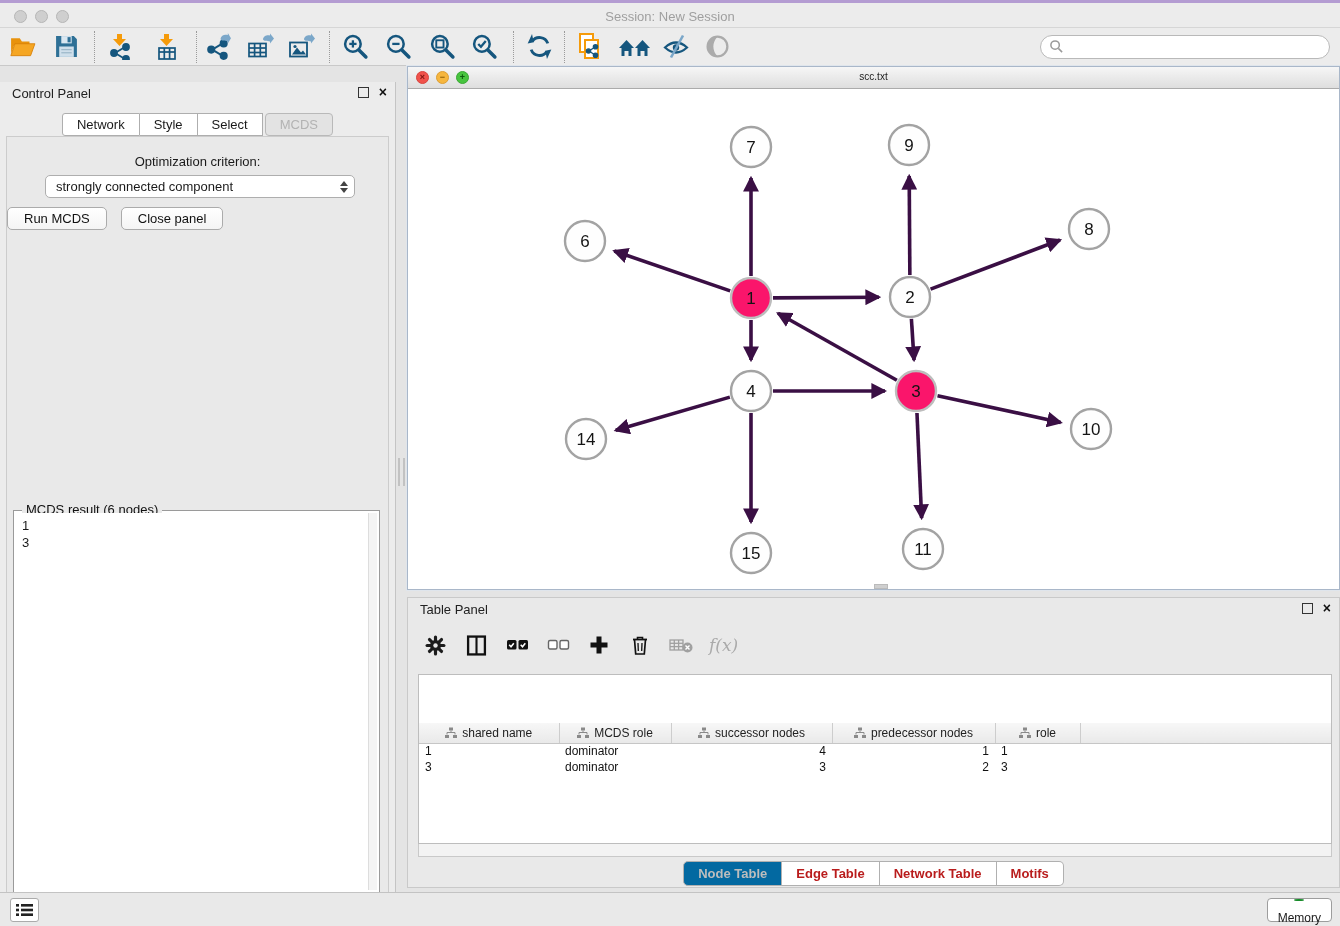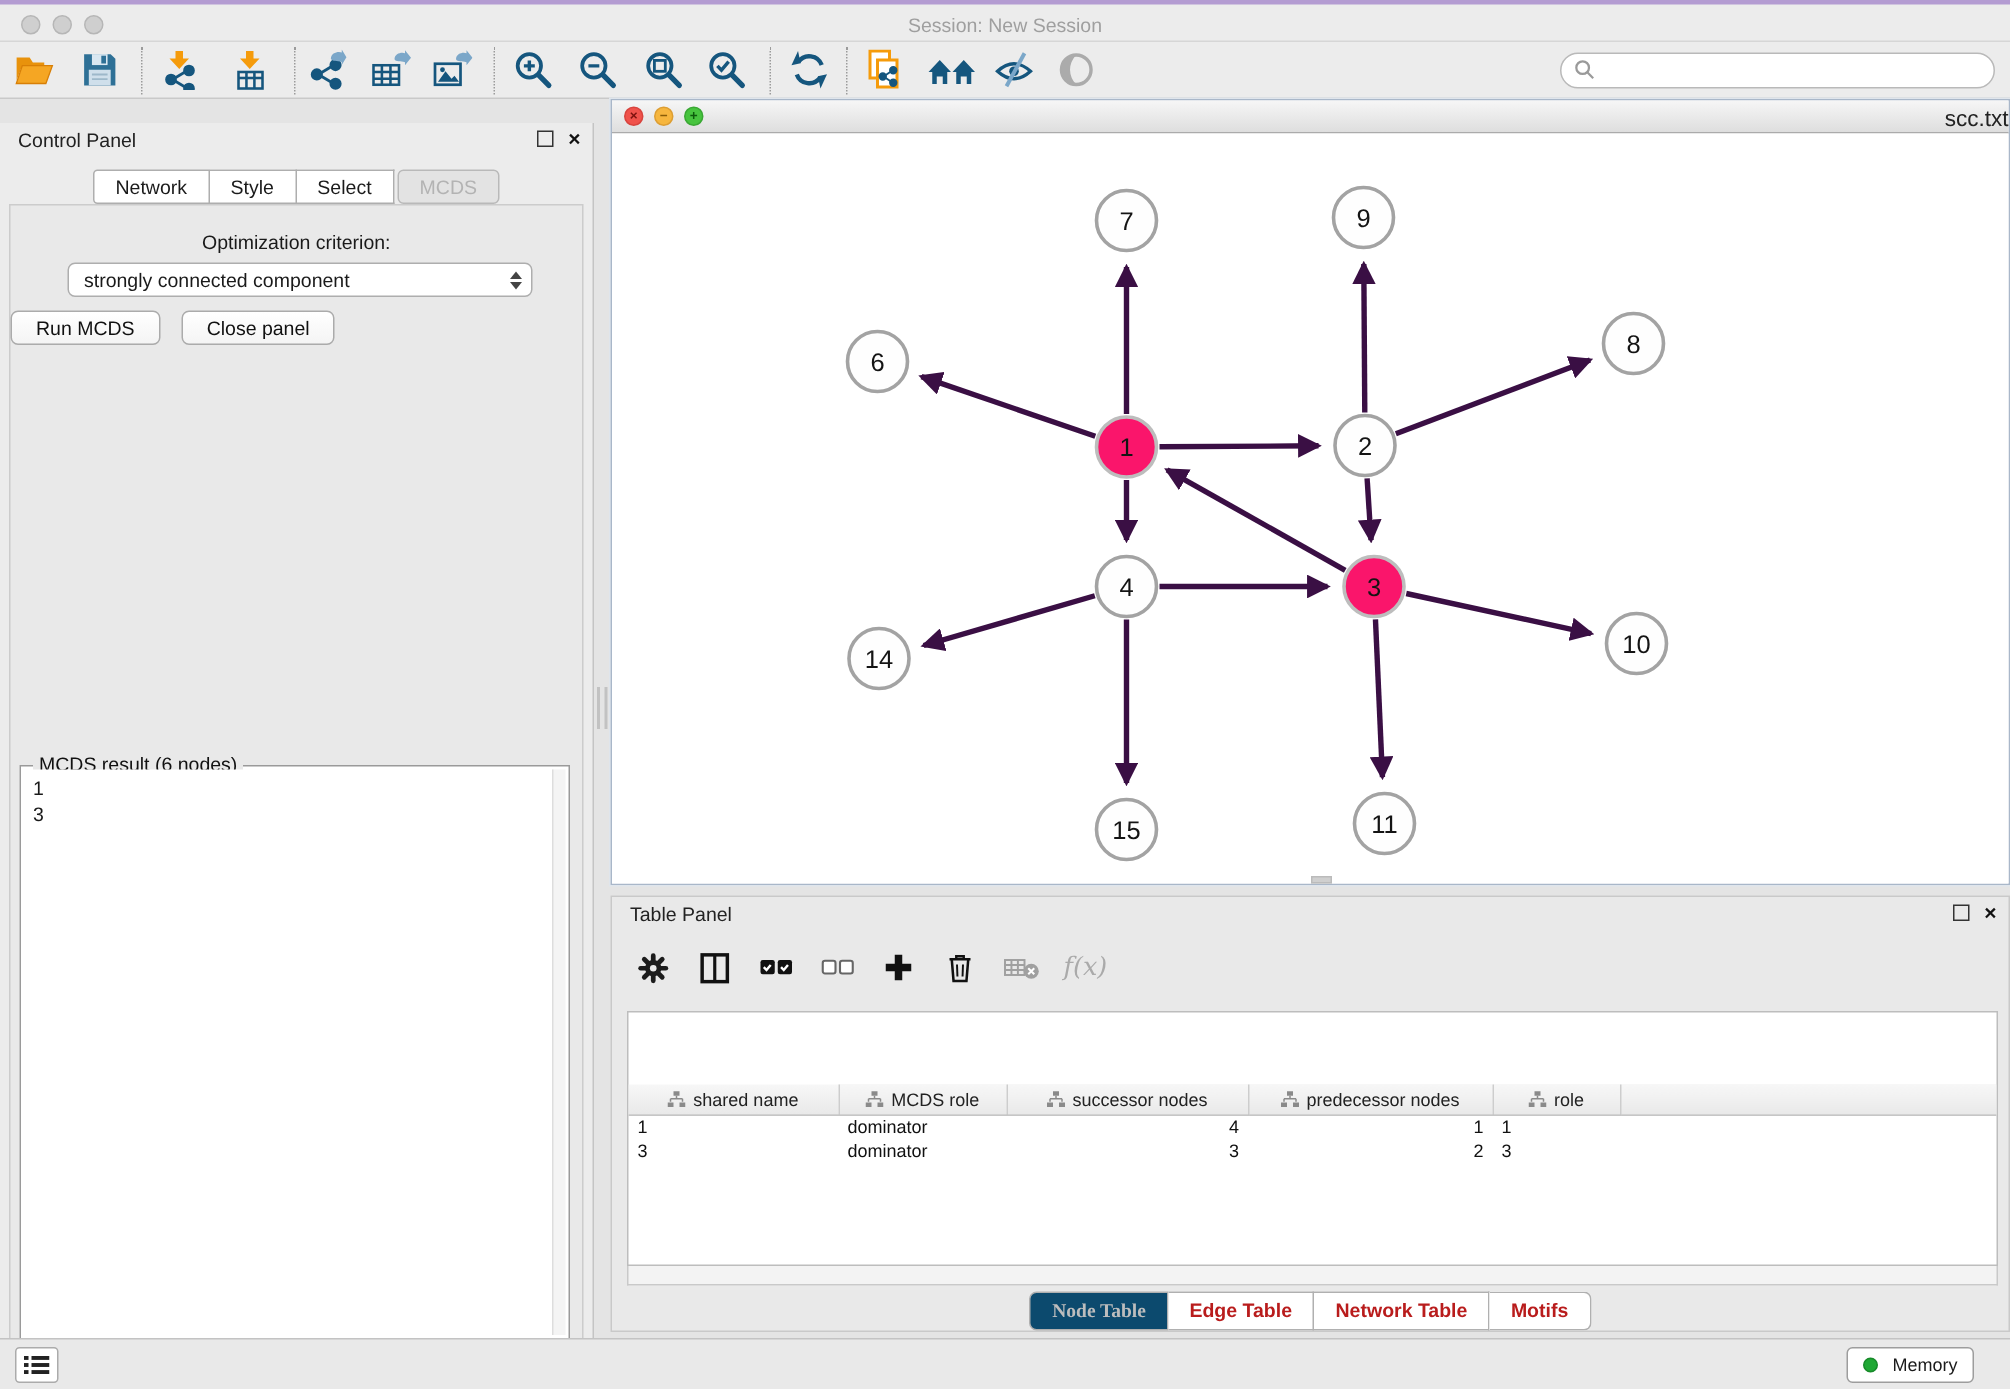--- a/index.html
+++ b/index.html
@@ -54,21 +54,21 @@
   
   #network-window { position:absolute; left:407px; top:0; width:933px; height:524px; background:#fff;
     border:1px solid #a9b7c9; box-shadow:0 0 0 1px #dfe5ec; }
   #net-titlebar { position:relative; height:22px; background:linear-gradient(#f6f6f6,#dedede); border-bottom:1px solid #ababab; }
   .net-lights { position:absolute; left:8px; top:4px; display:flex; gap:7px; }
   .light { width:13px; height:13px; border-radius:50%; display:flex; align-items:center; justify-content:center;
     font-size:9px; font-weight:bold; line-height:1; }
   .light-red { background:#f0524b; border:1px solid #d8443e; color:#7d120e; }
   .light-yellow { background:#f6b63e; border:1px solid #dd9e33; color:#8a5d08; }
   .light-green { background:#47c43e; border:1px solid #3aa834; color:#0d5c0c; }
-  #net-title { position:absolute; width:100%; text-align:right; top:4px; font-size:15px; color:#222; }
+  #net-title { position:absolute; width:100%; text-align:center; top:4px; font-size:10px; color:#222; }
   #net-canvas { position:relative; width:931px; height:500px; background:#fff; }
   #net-canvas svg { position:absolute; inset:0; }
   #net-bottom-handle { position:absolute; left:50%; bottom:0; width:14px; height:5px; background:#cfcfcf; border:1px solid #bbb; }
 
   
   #v-divider-handle { position:absolute; left:398px; top:392px; width:7px; height:28px;
     border-left:2px solid #c2c2c2; border-right:2px solid #c2c2c2; }
 
   
   #table-panel { position:absolute; left:407px; top:531px; width:933px; height:291px; background:#e9e9e9; border:1px solid #c9c9c9; }
@@ -82,28 +82,28 @@
     border-right:1px solid #cdcdcd; font-weight:normal; font-size:12px; color:#222; }
   thead th.filler { border-right:none; }
   th .th-inner { display:flex; align-items:center; justify-content:center; gap:5px; }
   tbody td { height:16px; font-size:12px; padding:0 6px; color:#111; white-space:nowrap; }
   td.al { text-align:left; } td.ar { text-align:right; }
   #h-scroll { position:absolute; left:10px; right:7px; top:246px; height:13px; background:#f3f3f3; border:1px solid #c9c9c9; border-top:none; }
   #tp-tabs { position:absolute; left:0; right:0; top:263px; display:flex; justify-content:center; }
   .tp-tab { padding:4px 14px; background:#fff; border:1px solid #b0b0b0; border-left:none; font-size:13px; font-weight:bold; color:#b91c1c; }
   .tp-tab:first-child { border-left:1px solid #b0b0b0; border-radius:5px 0 0 5px; }
   .tp-tab:last-child { border-radius:0 5px 5px 0; }
-  .tp-tab.active { background:#0c4a6e; color:#bdbdbd;font-family:Liberation Serif, serif; }
+  .tp-tab.active { background:#0369a1; color:#bdbdbd; }
 
   
   #status-bar { position:absolute; left:0; bottom:0; width:1340px; height:34px; background:#e9e9e9; border-top:1px solid #c3c3c3; }
   #list-btn { position:absolute; left:10px; top:5px; width:29px; height:24px; background:#fff; border:1px solid #ababab; border-radius:3px;
     display:flex; align-items:center; justify-content:center; }
-  #memory-btn { position:absolute; right:24px; top:5px; height:24px; background:#fff; border:1px solid #9d9d9d; border-radius:4px;
-    display:flex; align-items:center; gap:10px; padding:0 10px; font-size:12px; }
+  #memory-btn { position:absolute; right:8px; top:5px; height:24px; background:#fff; border:1px solid #9d9d9d; border-radius:4px;
+    display:flex; align-items:center; gap:10px; padding:0 10px; font-size:12px;flex-direction:column; }
   .mem-dot { width:10px; height:10px; border-radius:50%; background:#1fa834; border:1px solid #178a29; }
 </style>
 </head>
 <body>
 
 <div id="titlebar">
   <div class="traffic-dots">
     <div class="dot-gray"></div>
     <div class="dot-gray"></div>
     <div class="dot-gray"></div>

